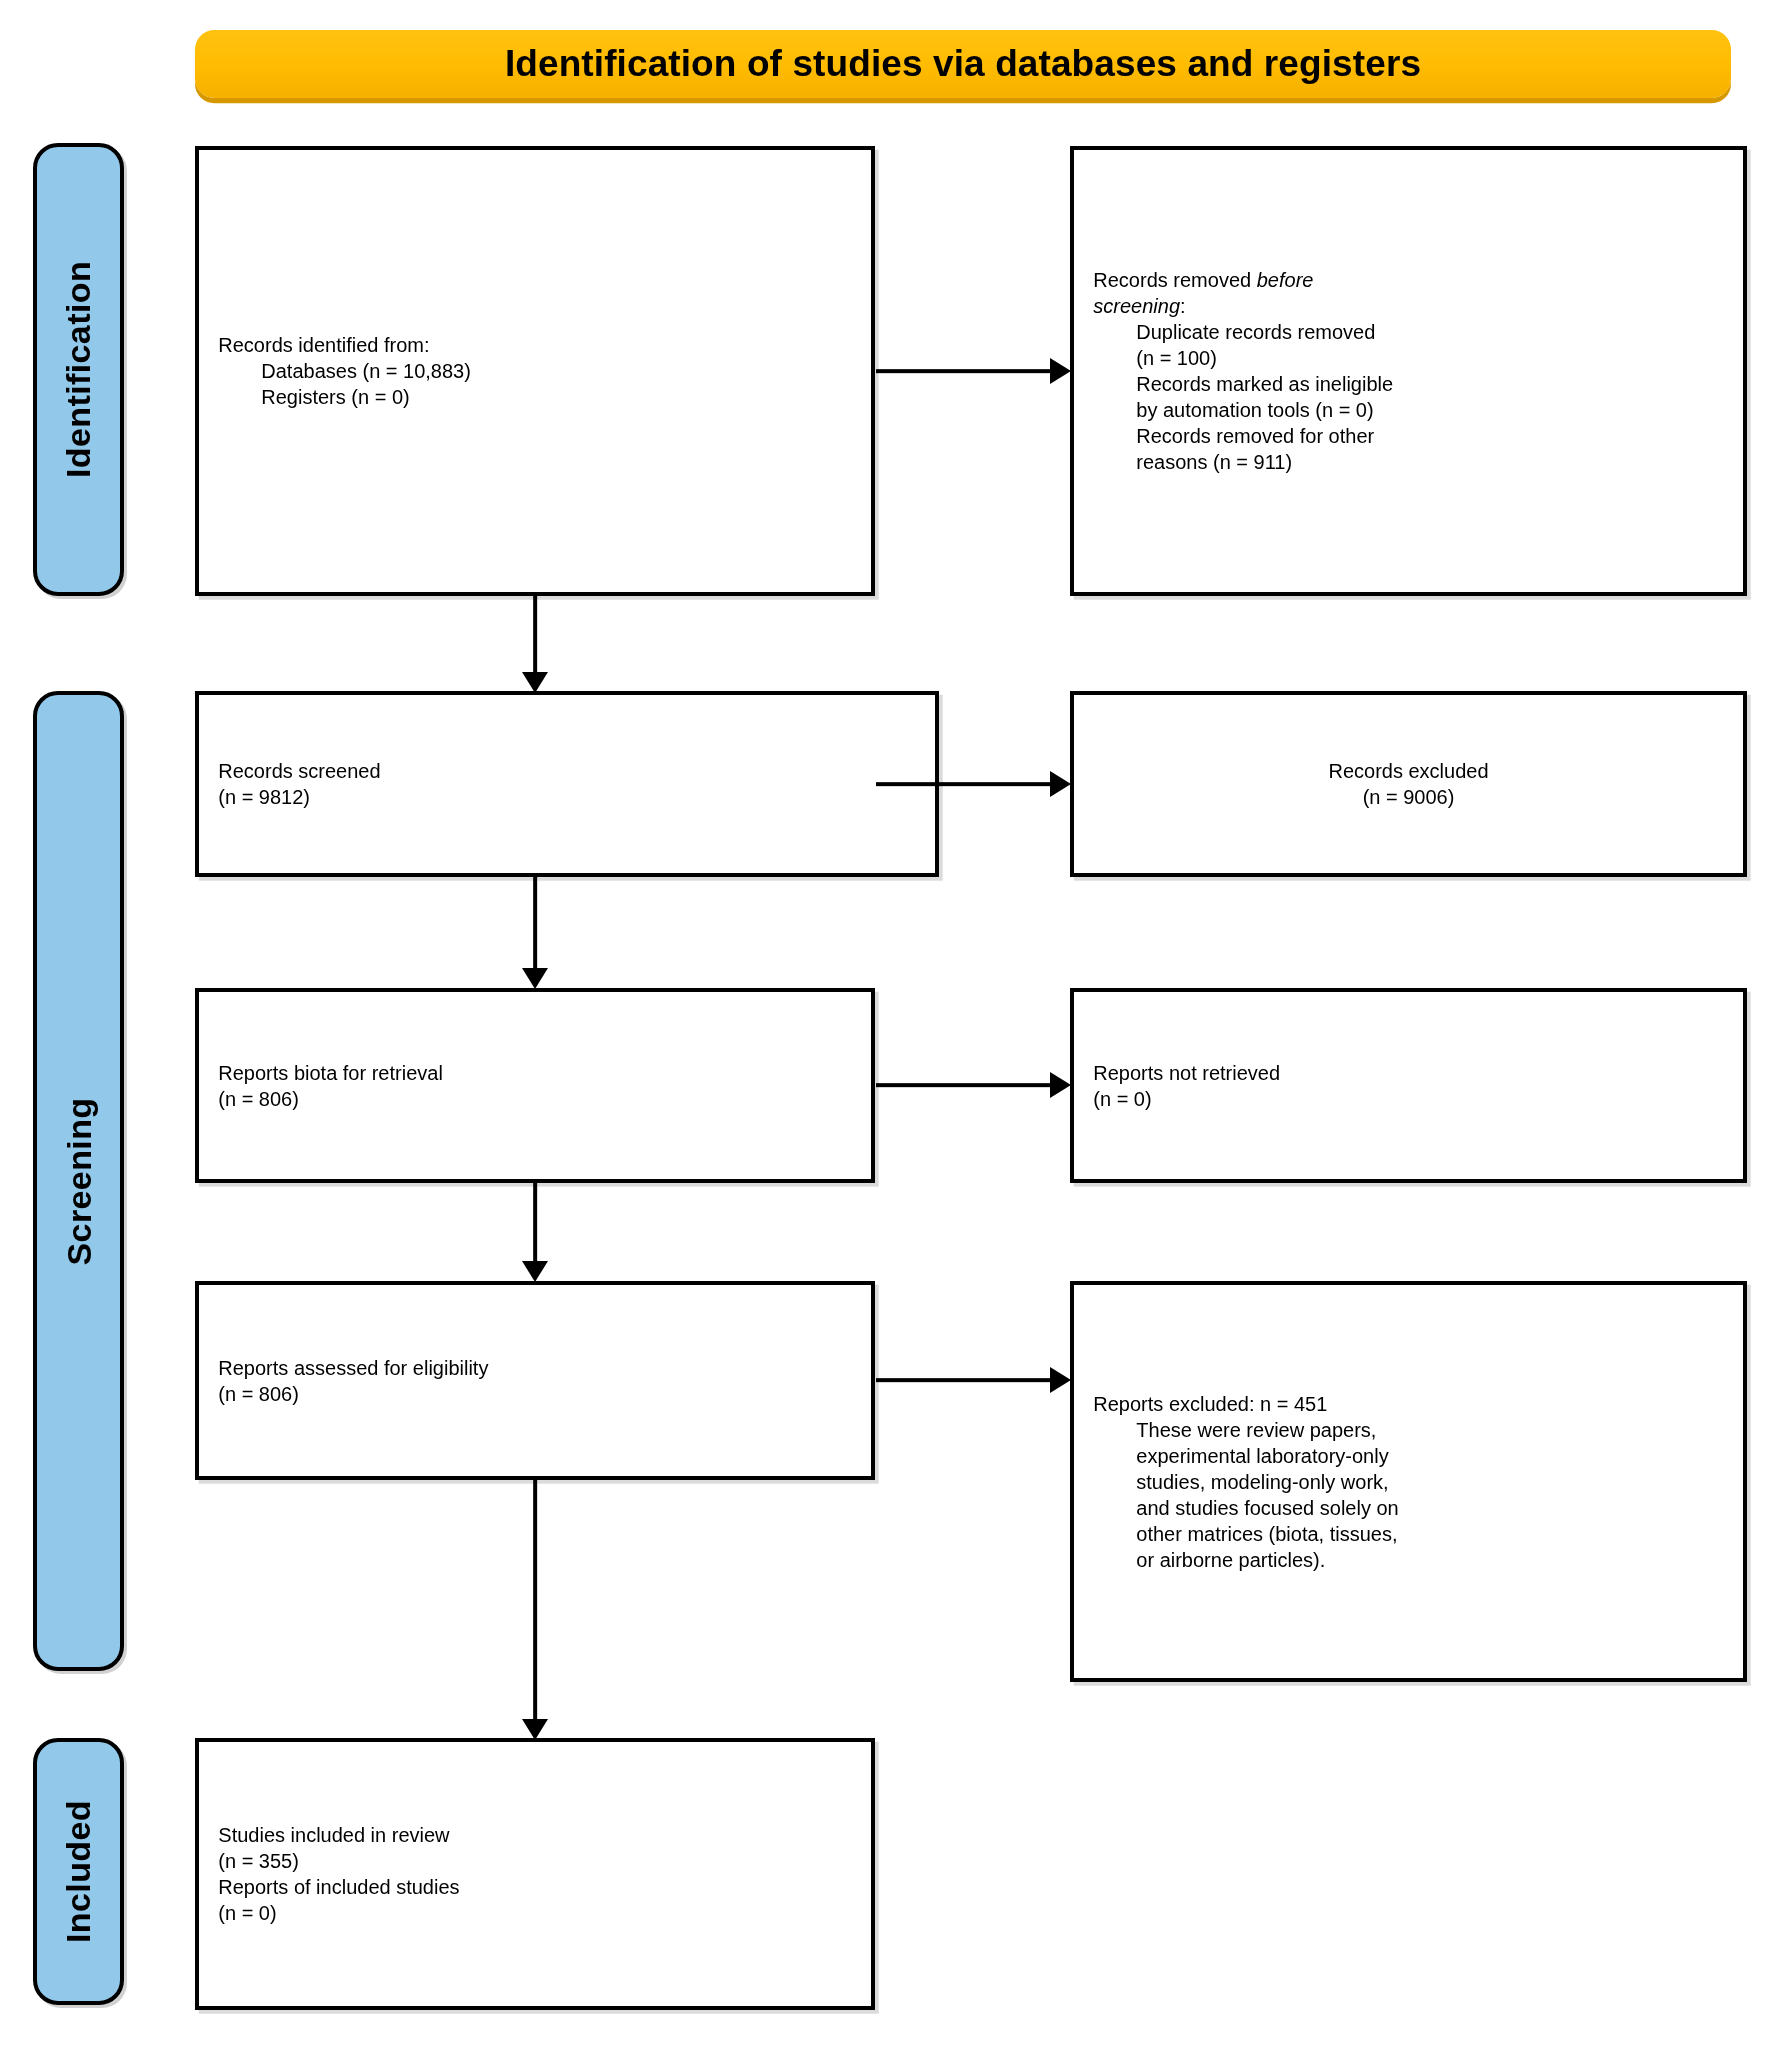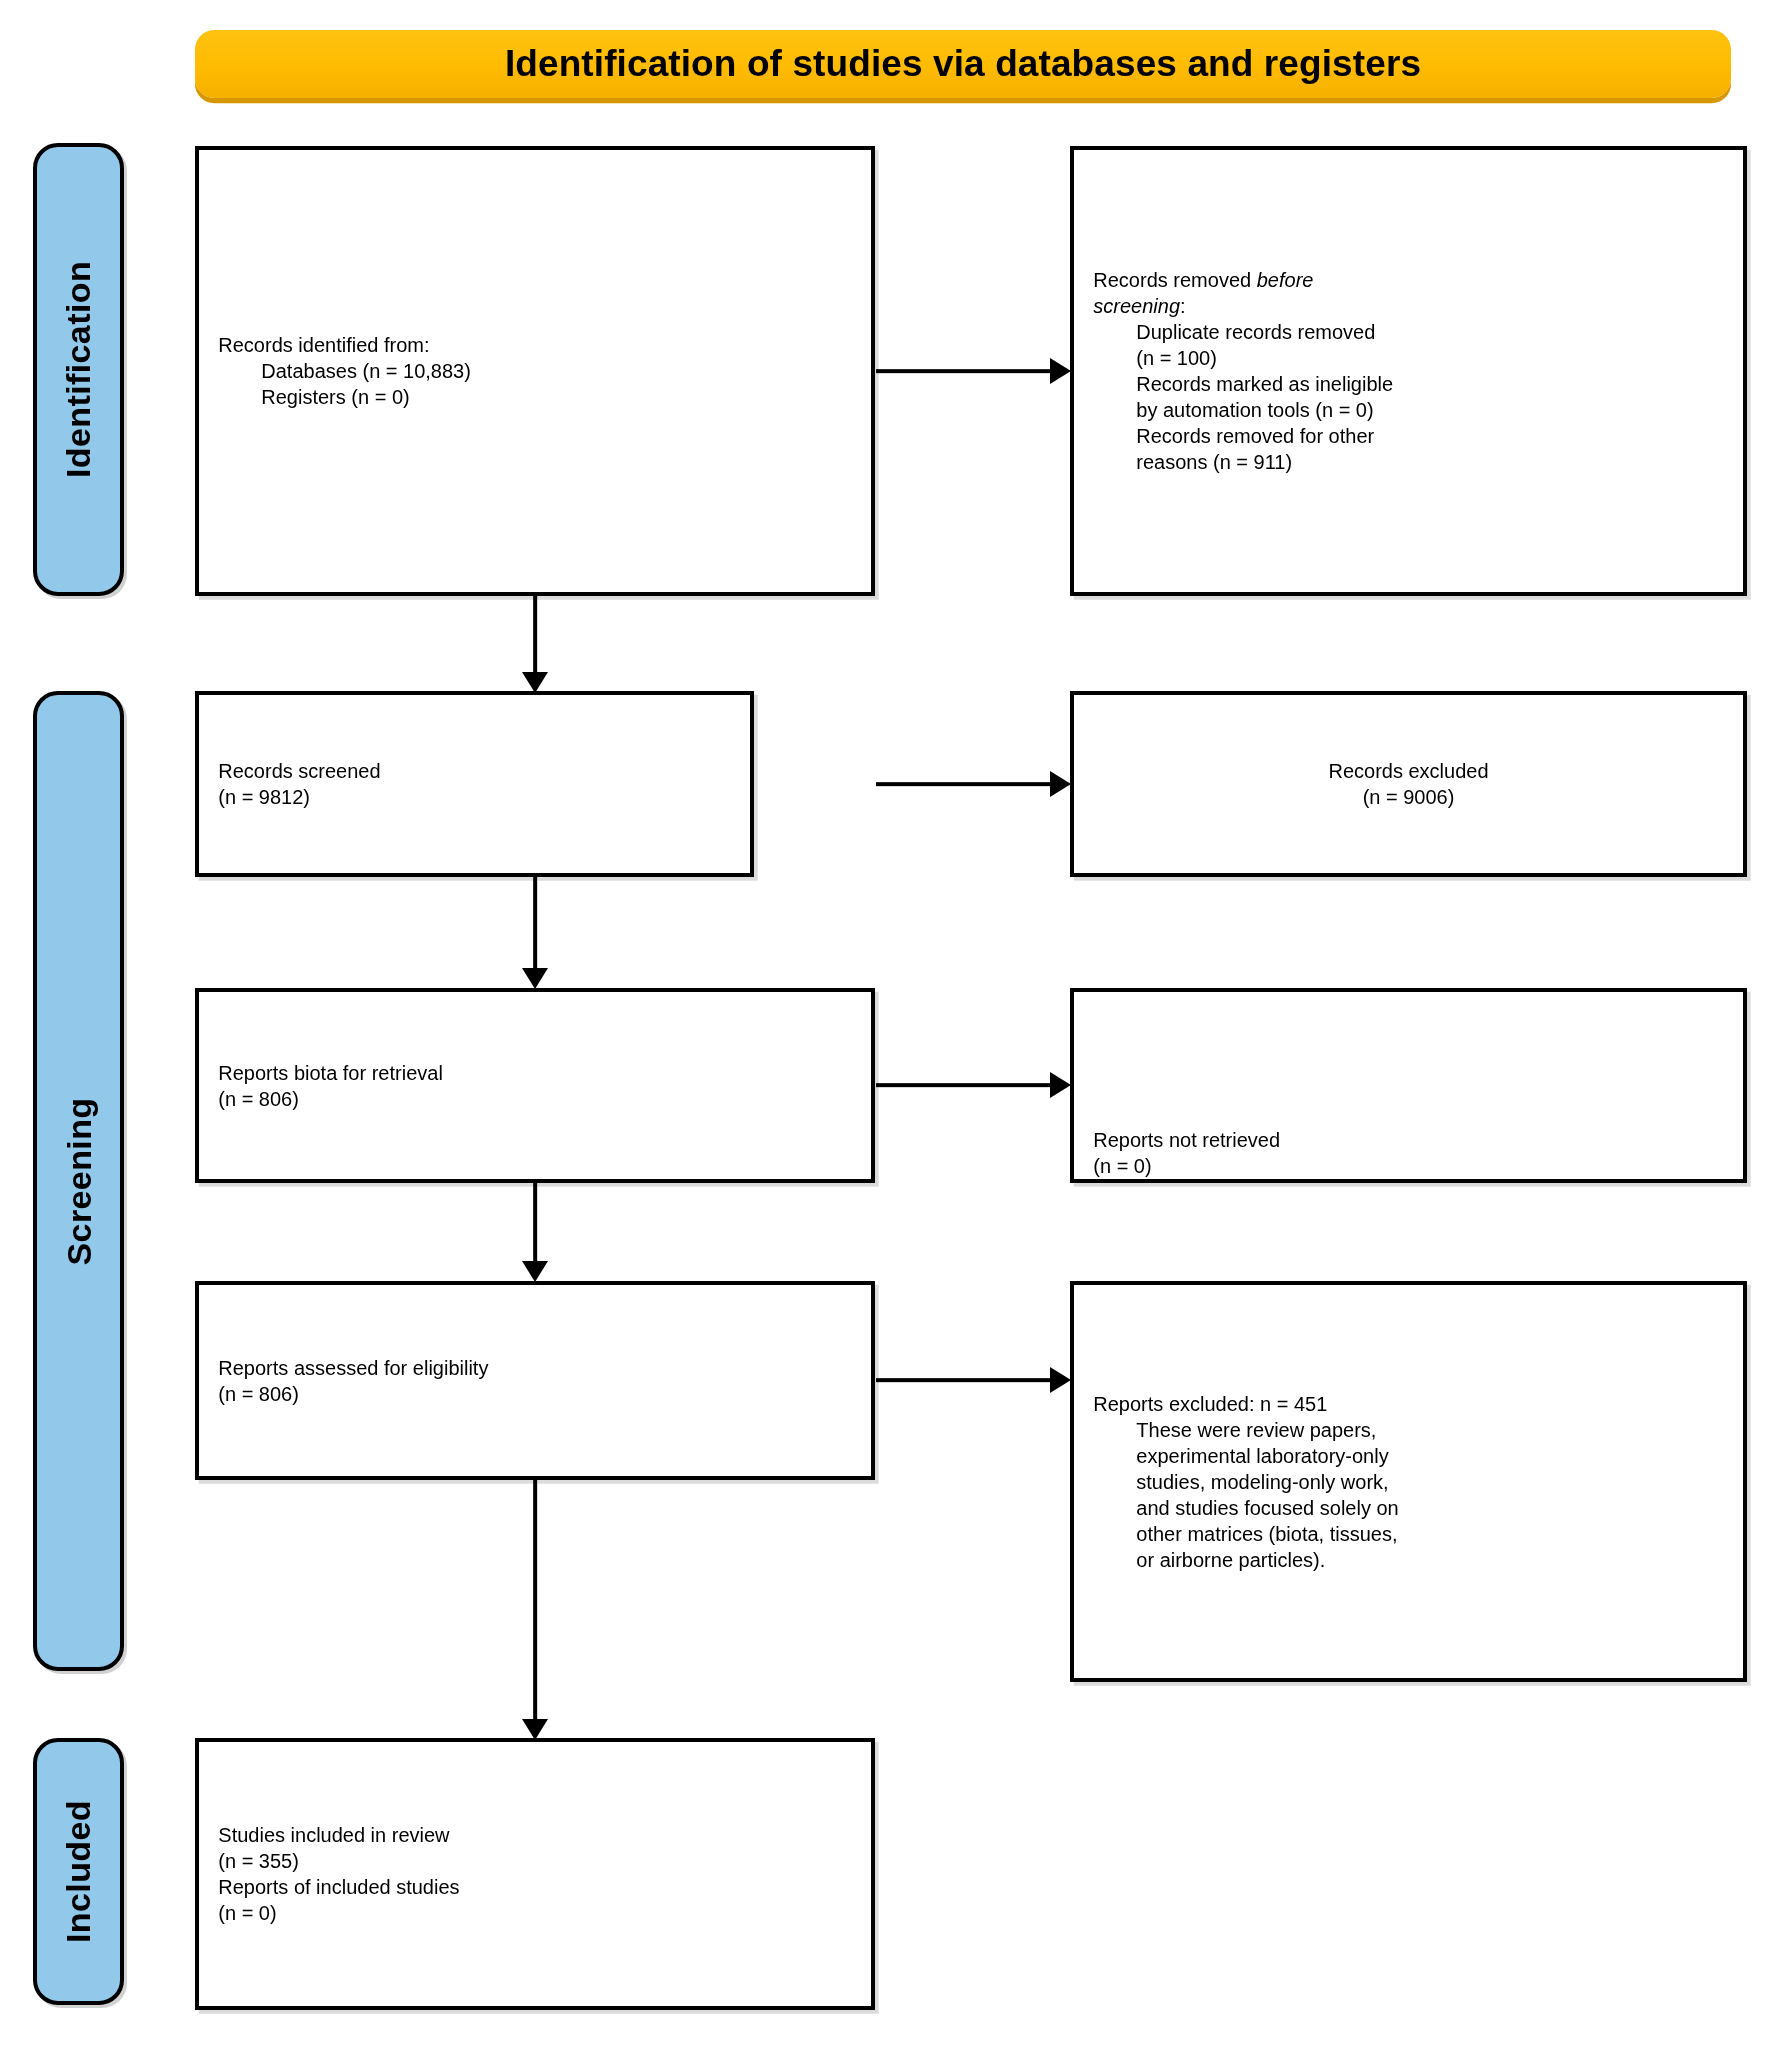--- a/index.html
+++ b/index.html
@@ -88,29 +88,29 @@
     color: #000000;
     
   }
   .lead { text-indent: 0; }
   .sub  { padding-left: 43px; }
   .sub-wrap { padding-left: 43px; }
   .it { font-style: italic; }
 
   
   #box-identified       { left: 195px;  top: 146px;  width: 680px; height: 450px; }
-  #box-screened         { left: 195px;  top: 691px;  width: 559px; height: 186px; }
+  #box-screened         { left: 195px;  top: 691px;  width: 744px; height: 186px; }
   #box-sought           { left: 195px;  top: 988px; width: 680px; height: 195px; }
   #box-assessed         { left: 195px;  top: 1281px; width: 680px; height: 199px; }
   #box-included         { left: 195px;  top: 1738px; width: 680px; height: 272px; }
 
   
   #box-removed-before   { left: 1070px; top: 146px;  width: 677px; height: 450px; }
   #box-records-excluded { left: 1070px; top: 691px;  width: 677px; height: 186px; align-items: center; }
-  #box-not-retrieved    { left: 1070px; top: 988px; width: 677px; height: 195px; justify-content: flex-end; }
+  #box-not-retrieved    { left: 1070px; top: 988px; width: 677px; height: 195px; }
   #box-reports-excluded { left: 1070px; top: 1281px; width: 677px; height: 401px; }
 
   
   .arrow-h, .arrow-v {
     position: absolute;
   }
   .arrow-h .shaft {
     position: absolute;
     left: 0; top: 50%;
     transform: translateY(-50%);

